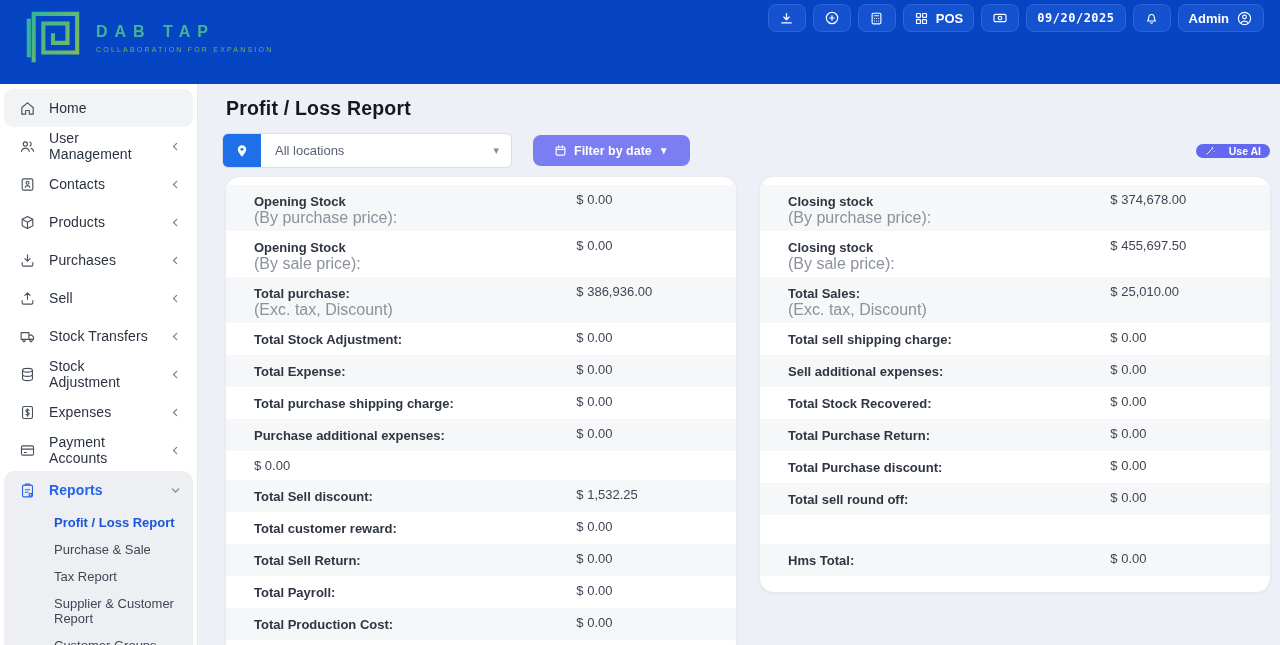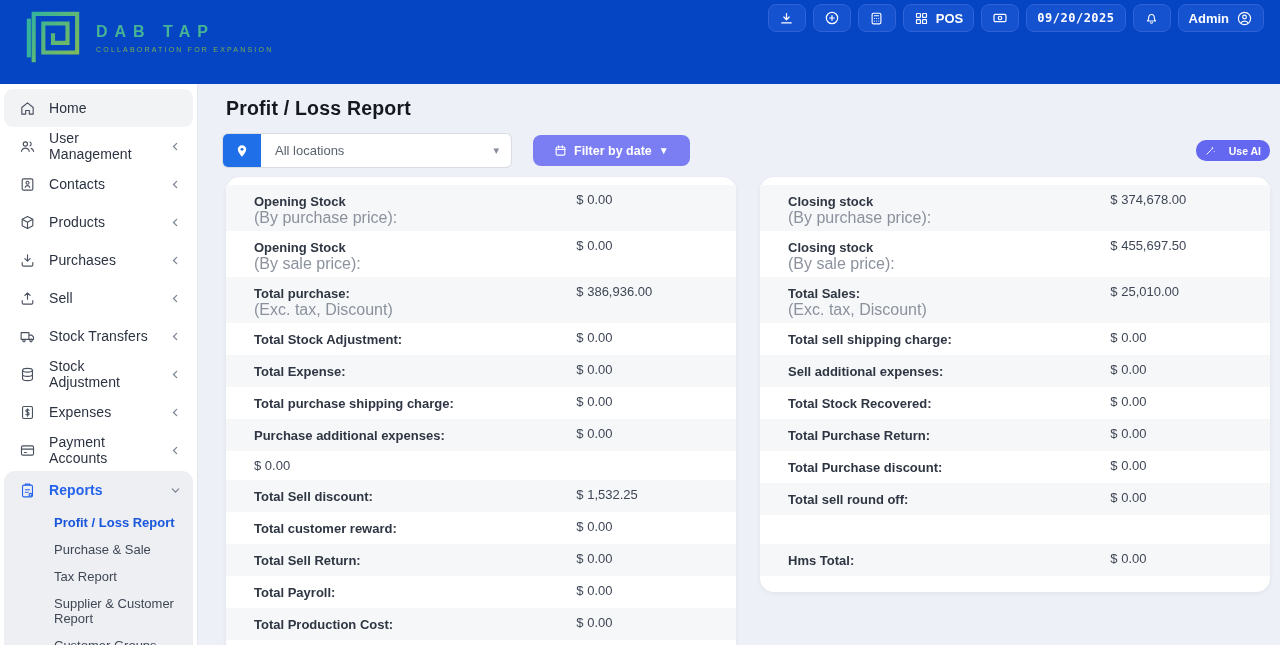--- a/index.html
+++ b/index.html
@@ -33,21 +33,21 @@
   
   .main { position:absolute; top:84px; left:199px; width:1081px; height:561px; background:#edf0f6; }
   .page-title { font-size:19.5px; font-weight:bold; color:#14181f; padding:13px 0 0 27px; letter-spacing:.2px; }
   .filter-row { display:flex; align-items:center; margin:14px 10px 0 24px; }
   .loc-select { display:flex; width:288px; height:33px; border-radius:5px; overflow:hidden; box-shadow:0 0 0 1px #d9dce2; background:#fff; cursor:pointer; }
   .loc-pin { width:38px; background:#1f6fe8; display:flex; align-items:center; justify-content:center; }
   .loc-value { flex:1; display:flex; align-items:center; padding-left:14px; font-size:13px; color:#5a6270; }
   .loc-caret { display:flex; align-items:center; padding-right:12px; color:#868d99; font-size:11px; }
   .date-btn { margin-left:22px; height:31px; padding:0 21px; background:#7b7ef2; border:none; border-radius:8px; color:#fff; font-weight:bold; font-size:12.5px; display:flex; align-items:center; gap:7px; cursor:pointer; font-family:"Liberation Sans",sans-serif; }
   .date-caret { font-size:10px; }
-  .ai-btn { margin-left:auto; height:21px; padding:0 9px; background:#6467ef; border:none; border-radius:10px; color:#fff; font-weight:bold; font-size:10.5px; display:flex; align-items:center; gap:13px; cursor:pointer; font-family:"Liberation Sans",sans-serif; }
+  .ai-btn { margin-left:auto; height:14px; padding:0 9px; background:#6467ef; border:none; border-radius:10px; color:#fff; font-weight:bold; font-size:10.5px; display:flex; align-items:center; gap:13px; cursor:pointer; font-family:"Liberation Sans",sans-serif; }
 
   
   .cards { display:flex; gap:24px; padding:10px 10px 0 27px; align-items:flex-start; }
   .pl-card { flex:1; background:#fff; border-radius:14px; box-shadow:0 1px 4px rgba(30,40,80,.07); padding:8px 0 16px 0; }
   .pl-row { display:flex; align-items:flex-start; padding:7px 28px; }
   .pl-card .pl-row:nth-child(odd) { background:#f6f7f8; }
   .pl-row.spacer { height:29px; background:#fff !important; }
   .pl-label { flex:0 0 71%; }
   .pl-label .lab { font-size:13px; font-weight:bold; color:#2f3643; line-height:15px; }
   .pl-label .sub { font-size:16px; color:#8b919d; margin-top:1px; line-height:13px; }

